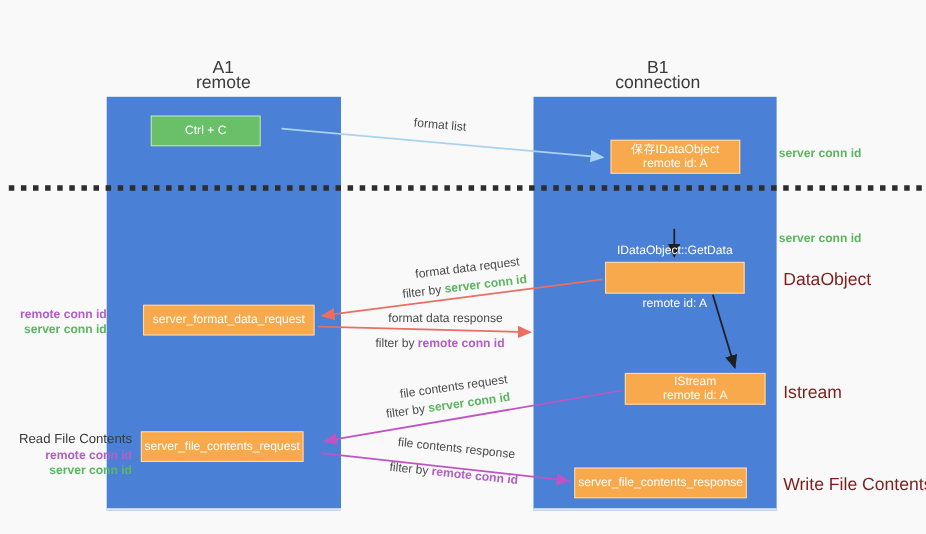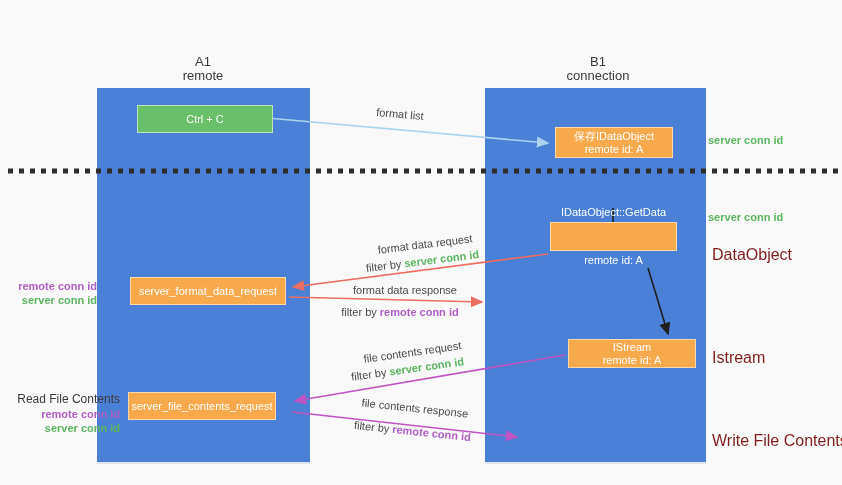--- a/index.html
+++ b/index.html
@@ -12,21 +12,21 @@
     color:#3d3d3d;
   }
   #stage{position:absolute;inset:0;width:842px;height:485px;}
 
   .title{
     position:absolute;left:0;top:8px;width:842px;
     text-align:center;font-size:16px;line-height:19px;color:#3a3a3a;
   }
 
   .lane-header{
-    position:absolute;text-align:center;font-size:13px;line-height:14px;color:#3a3a3a;
+    position:absolute;text-align:center;font-size:16px;line-height:14px;color:#3a3a3a;
   }
   .lane{
     position:absolute;background:var(--lane_blue);
     border-bottom:2px solid #dfe7f7;
   }
 
   .node{
     position:absolute;display:flex;align-items:center;justify-content:center;
     color:#fff;font-size:11px;text-align:center;line-height:13px;
     border:1px solid rgba(255,255,255,.55);
@@ -101,49 +101,52 @@
     <line x1="613" y1="208" x2="613" y2="233" class="ln-black" marker-end="url(#arr-black)"></line>
     <line x1="648" y1="268" x2="668" y2="334" class="ln-black" marker-end="url(#arr-black)"></line>
 
     <line x1="548" y1="254" x2="293" y2="287" class="ln-salmon" marker-end="url(#arr-salmon)"></line>
     <line x1="289" y1="297" x2="482" y2="302" class="ln-salmon" marker-end="url(#arr-salmon)"></line>
 
     <line x1="565" y1="355" x2="295" y2="401" class="ln-magenta" marker-end="url(#arr-magenta)"></line>
     <line x1="292" y1="412" x2="517" y2="437" class="ln-magenta" marker-end="url(#arr-magenta)"></line>
   </svg>
 
-  <div class="node green" style="left:137px;top:105px;width:136px;height:28px;">
+  <div class="node green" style="left:137px;top:105px;width:100px;height:28px;">
     <span>Ctrl + C</span>
   </div>
 
   <div class="node orange" style="left:555px;top:127px;width:118px;height:31px;">
     <span>保存IDataObject</span>
     <span>remote id: A</span>
   </div>
 
 
-  <div class="node orange" style="left:550px;top:222px;width:127px;height:29px;gap:35px;">
+  <div class="node orange" style="left:550px;top:238px;width:127px;height:29px;gap:35px;">
     <span>IDataObject::GetData</span>
     <span>remote id: A</span>
   </div>
 
   <div class="node orange" style="left:130px;top:277px;width:156px;height:28px;">
     <span>server_format_data_request</span>
   </div>
 
 
   <div class="node orange" style="left:568px;top:339px;width:128px;height:29px;">
     <span>IStream</span>
     <span>remote id: A</span>
   </div>
 
   <div class="node orange" style="left:128px;top:392px;width:148px;height:28px;">
     <span>server_file_contents_request</span>
   </div>
 
+  <div class="node orange" style="left:522px;top:425px;width:157px;height:28px;">
+    <span>server_file_contents_response</span>
+  </div>
 
   <div class="side-label conn-green" style="left:708px;top:134px;">server conn id</div>
   <div class="side-label conn-green" style="left:708px;top:211px;">server conn id</div>
   <div class="side-label" style="left:712px;top:246px;">DataObject</div>
   <div class="side-label" style="left:712px;top:349px;">Istream</div>
   <div class="side-label" style="left:712px;top:432px;">Write File Contents</div>
 
   <div class="left-stack" style="left:5px;top:279px;width:92px;">
     <div class="conn-purple">remote conn id</div>
     <div class="conn-green">server conn id</div>

